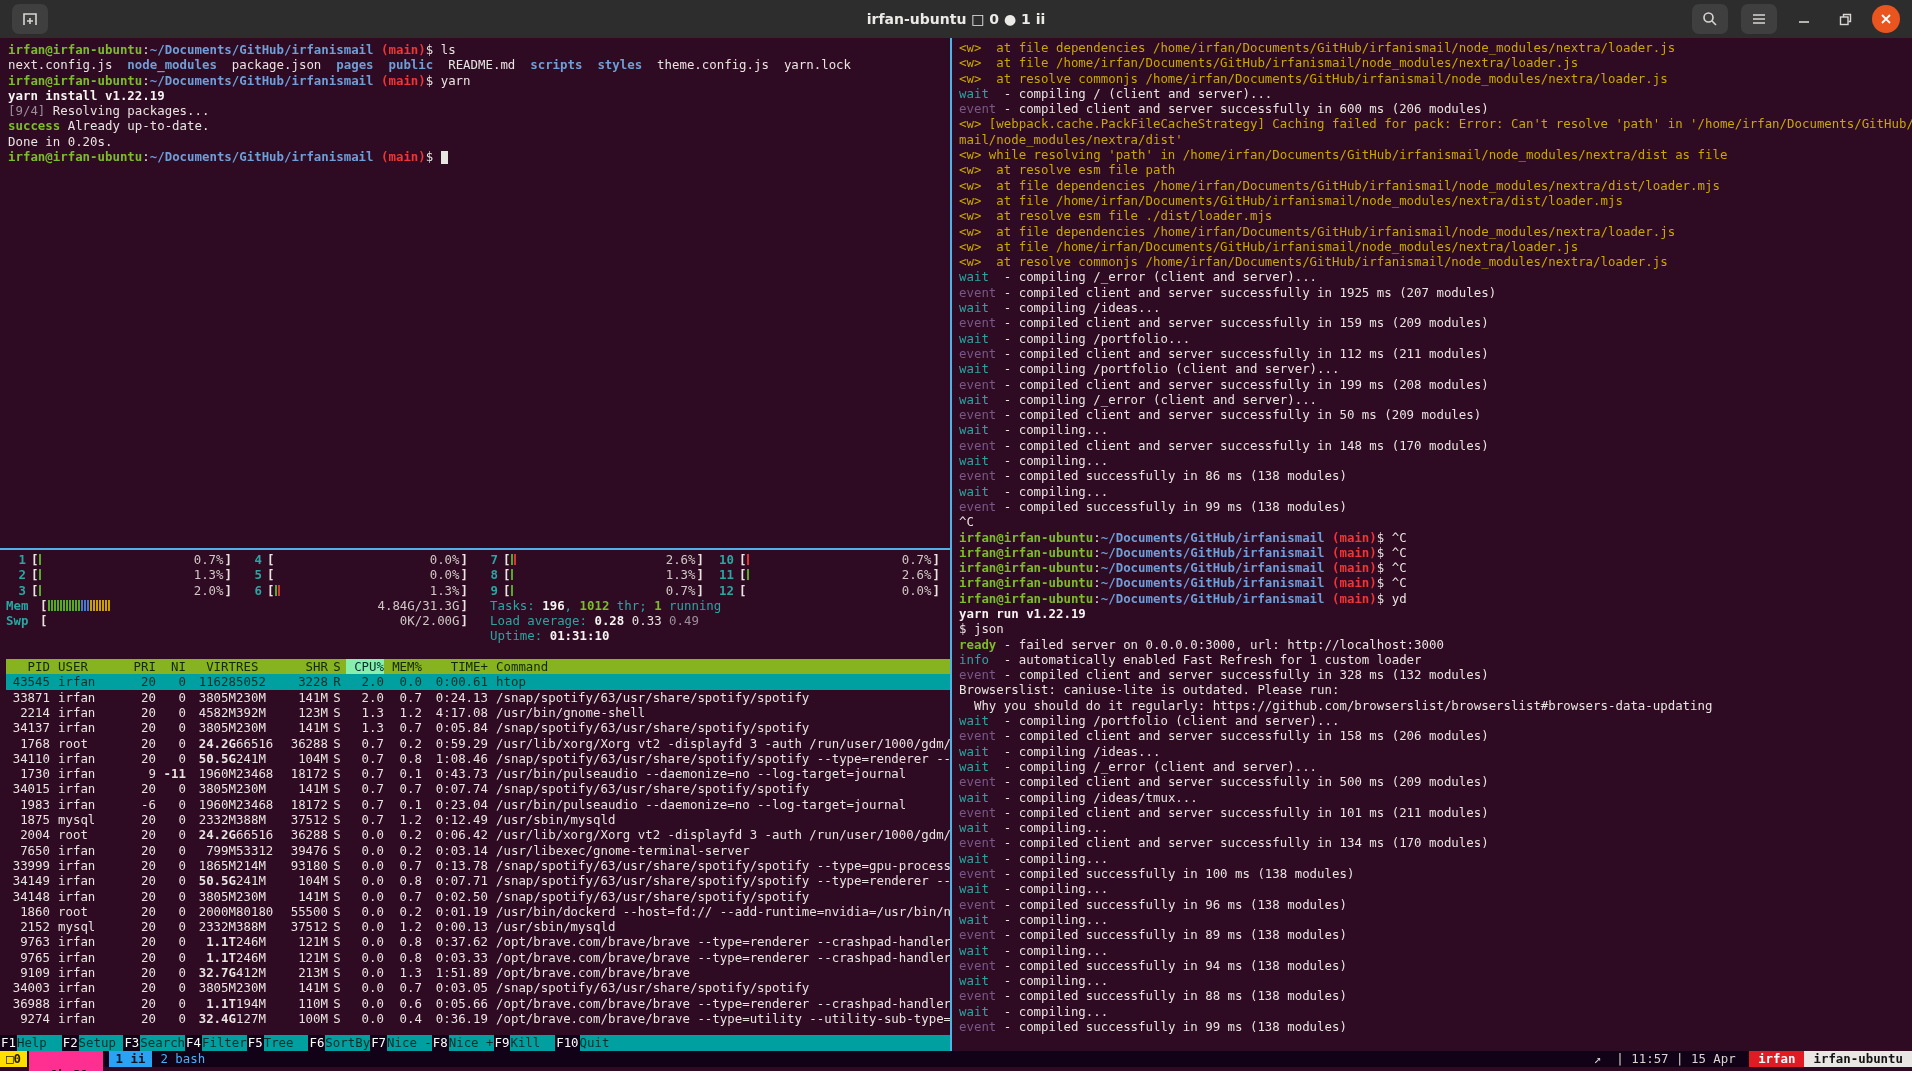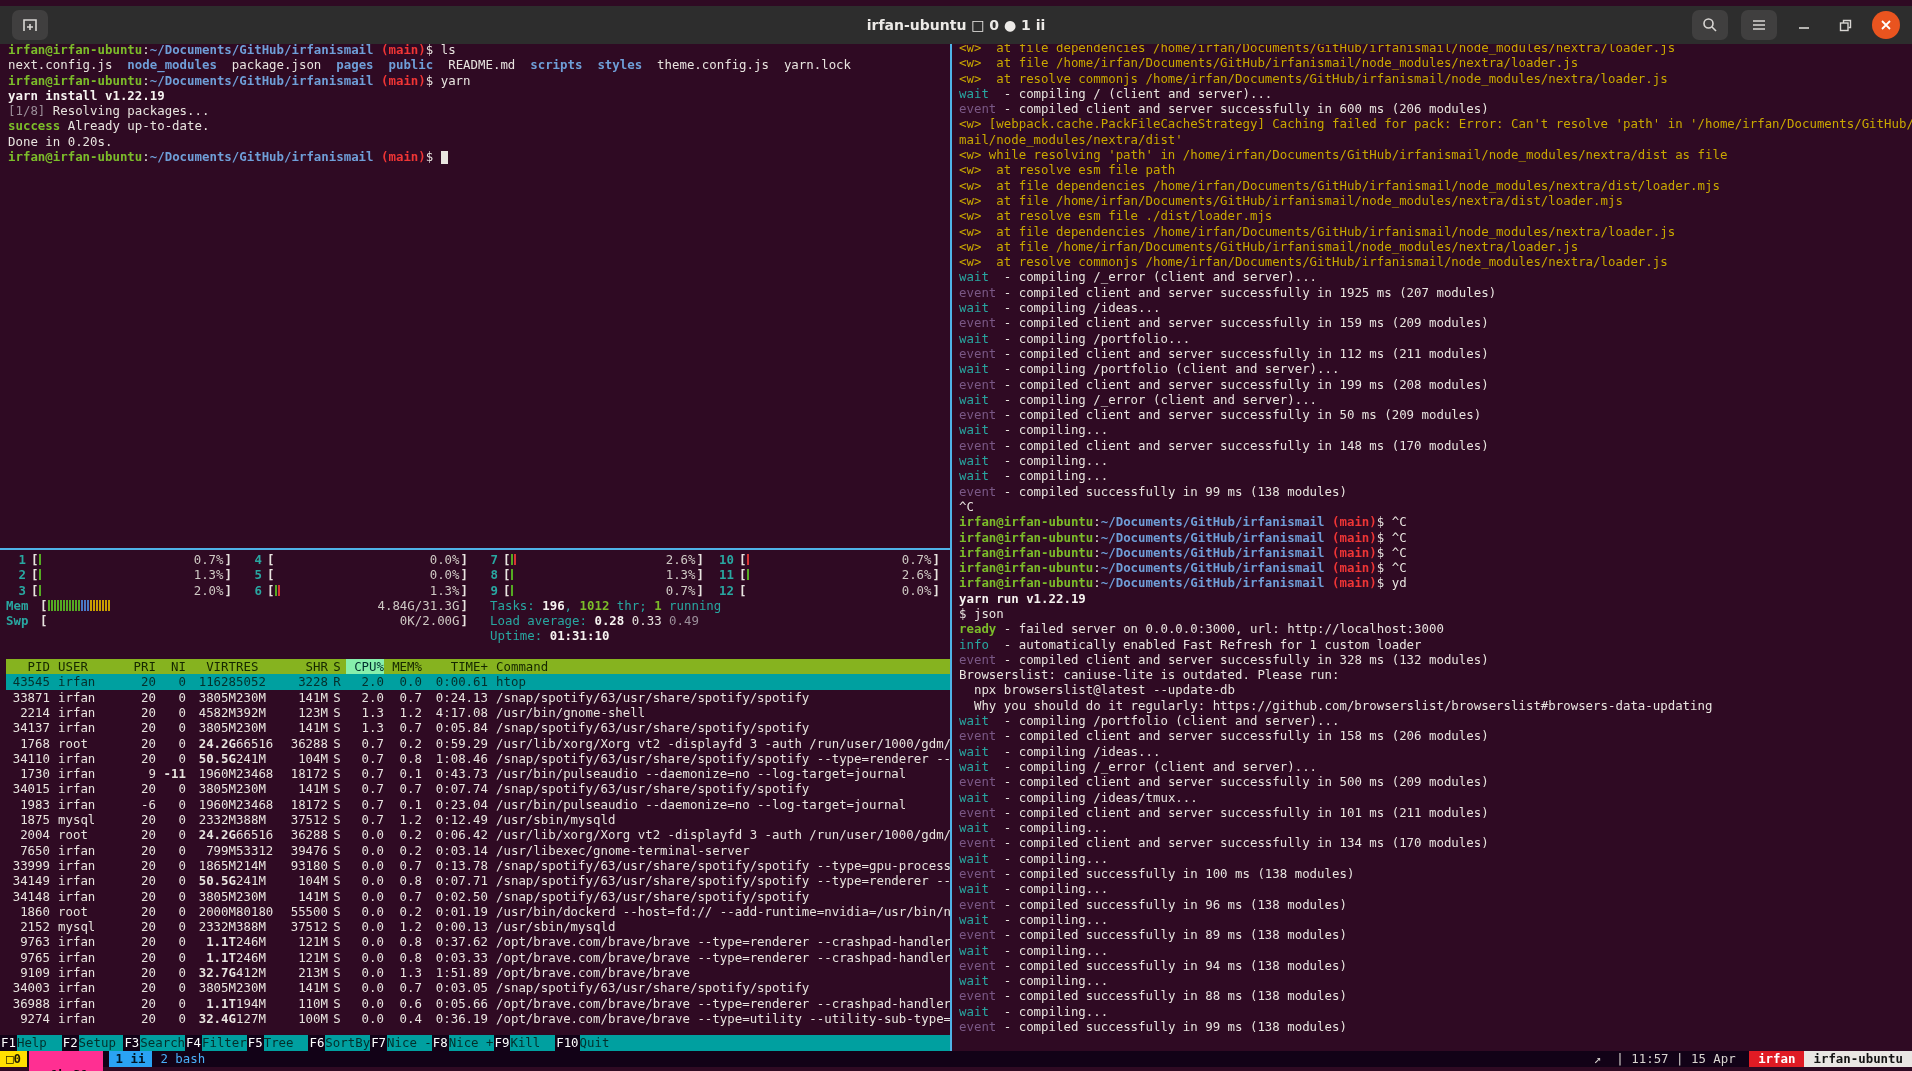--- a/index.html
+++ b/index.html
@@ -1,20 +1,20 @@
 <!DOCTYPE html>
 <html><head>
 <meta charset="utf-8">
 <style>
   *{box-sizing:border-box;margin:0;padding:0}
   html,body{width:1912px;height:1071px;overflow:hidden}
   body{background:#2f0a23;font-family:"DejaVu Sans Mono","Liberation Mono",monospace;position:relative}
 
   
-  .titlebar{position:absolute;top:6px;left:0;width:1912px;height:38px;background:#2d2d2d;
+  .titlebar{position:absolute;top:0;left:0;width:1912px;height:38px;background:#2d2d2d;
     display:flex;align-items:center;padding:0 12px;z-index:5}
   .tb-title{position:absolute;left:0;right:0;text-align:center;color:#eceae7;font-weight:bold;
     font-size:14px;font-family:"DejaVu Sans","Liberation Sans",sans-serif;pointer-events:none}
   .tb-btn{width:36px;height:30px;background:#403f3f;border:none;border-radius:7px;
     display:flex;align-items:center;justify-content:center;cursor:pointer}
   .tb-right{margin-left:auto;display:flex;align-items:center;gap:13px;z-index:6}
   .winctl{width:28px;height:28px;border:none;background:transparent;border-radius:50%;
     display:flex;align-items:center;justify-content:center;color:#d9d7d4;cursor:pointer}
   .winctl.close{background:#e9541f;color:#fff}
 
@@ -137,21 +137,21 @@
       </svg>
     </button>
   </div>
 </div>
 
 <div class="pane pane-shell">
     <div class="line"><span class="c-g">irfan@irfan-ubuntu</span><span class="c-w">:</span><span class="c-b">~/Documents/GitHub/irfanismail</span><span class="c-w"> </span><span class="c-r">(main)</span><span class="c-w">$ ls</span></div>
     <div class="line"><span class="c-w">next.config.js  </span><span class="c-b">node_modules</span><span class="c-w">  package.json  </span><span class="c-b">pages</span><span class="c-w">  </span><span class="c-b">public</span><span class="c-w">  README.md  </span><span class="c-b">scripts</span><span class="c-w">  </span><span class="c-b">styles</span><span class="c-w">  theme.config.js  yarn.lock</span></div>
     <div class="line"><span class="c-g">irfan@irfan-ubuntu</span><span class="c-w">:</span><span class="c-b">~/Documents/GitHub/irfanismail</span><span class="c-w"> </span><span class="c-r">(main)</span><span class="c-w">$ yarn</span></div>
     <div class="line"><span class="c-wb">yarn install v1.22.19</span></div>
-    <div class="line"><span class="c-d">[1/8]</span><span class="c-w"> Resolving packages...</span></div>
+    <div class="line"><span class="c-d">[9/4]</span><span class="c-w"> Resolving packages...</span></div>
     <div class="line"><span class="c-g">success</span><span class="c-w"> Already up-to-date.</span></div>
     <div class="line"><span class="c-w">Done in 0.20s.</span></div>
     <div class="line"><span class="c-g">irfan@irfan-ubuntu</span><span class="c-w">:</span><span class="c-b">~/Documents/GitHub/irfanismail</span><span class="c-w"> </span><span class="c-r">(main)</span><span class="c-w">$ </span><span class="c-cur"> </span></div>
   </div>
 
 <div class="hdivider"></div>
 <div class="vdivider"></div>
 
 <div class="pane pane-htop">
   <div class="cpu-grid">
@@ -232,35 +232,35 @@
     <div class="line"><span class="c-p">event</span><span class="c-w"> - compiled client and server successfully in 159 ms (209 modules)</span></div>
     <div class="line"><span class="c-t">wait</span><span class="c-w">  - compiling /portfolio...</span></div>
     <div class="line"><span class="c-p">event</span><span class="c-w"> - compiled client and server successfully in 112 ms (211 modules)</span></div>
     <div class="line"><span class="c-t">wait</span><span class="c-w">  - compiling /portfolio (client and server)...</span></div>
     <div class="line"><span class="c-p">event</span><span class="c-w"> - compiled client and server successfully in 199 ms (208 modules)</span></div>
     <div class="line"><span class="c-t">wait</span><span class="c-w">  - compiling /_error (client and server)...</span></div>
     <div class="line"><span class="c-p">event</span><span class="c-w"> - compiled client and server successfully in 50 ms (209 modules)</span></div>
     <div class="line"><span class="c-t">wait</span><span class="c-w">  - compiling...</span></div>
     <div class="line"><span class="c-p">event</span><span class="c-w"> - compiled client and server successfully in 148 ms (170 modules)</span></div>
     <div class="line"><span class="c-t">wait</span><span class="c-w">  - compiling...</span></div>
+    <div class="line"><span class="c-p">event</span><span class="c-w"> - compiled successfully in 86 ms (138 modules)</span></div>
     <div class="line"><span class="c-t">wait</span><span class="c-w">  - compiling...</span></div>
     <div class="line"><span class="c-p">event</span><span class="c-w"> - compiled successfully in 99 ms (138 modules)</span></div>
     <div class="line"><span class="c-w">^C</span></div>
     <div class="line"><span class="c-g">irfan@irfan-ubuntu</span><span class="c-w">:</span><span class="c-b">~/Documents/GitHub/irfanismail</span><span class="c-w"> </span><span class="c-r">(main)</span><span class="c-w">$ ^C</span></div>
     <div class="line"><span class="c-g">irfan@irfan-ubuntu</span><span class="c-w">:</span><span class="c-b">~/Documents/GitHub/irfanismail</span><span class="c-w"> </span><span class="c-r">(main)</span><span class="c-w">$ ^C</span></div>
     <div class="line"><span class="c-g">irfan@irfan-ubuntu</span><span class="c-w">:</span><span class="c-b">~/Documents/GitHub/irfanismail</span><span class="c-w"> </span><span class="c-r">(main)</span><span class="c-w">$ ^C</span></div>
     <div class="line"><span class="c-g">irfan@irfan-ubuntu</span><span class="c-w">:</span><span class="c-b">~/Documents/GitHub/irfanismail</span><span class="c-w"> </span><span class="c-r">(main)</span><span class="c-w">$ ^C</span></div>
     <div class="line"><span class="c-g">irfan@irfan-ubuntu</span><span class="c-w">:</span><span class="c-b">~/Documents/GitHub/irfanismail</span><span class="c-w"> </span><span class="c-r">(main)</span><span class="c-w">$ yd</span></div>
     <div class="line"><span class="c-wb">yarn run v1.22.19</span></div>
     <div class="line"><span class="c-w">$ json</span></div>
     <div class="line"><span class="c-g">ready</span><span class="c-w"> - failed server on 0.0.0.0:3000, url: http://localhost:3000</span></div>
     <div class="line"><span class="c-t">info</span><span class="c-w">  - automatically enabled Fast Refresh for 1 custom loader</span></div>
     <div class="line"><span class="c-p">event</span><span class="c-w"> - compiled client and server successfully in 328 ms (132 modules)</span></div>
     <div class="line"><span class="c-w">Browserslist: caniuse-lite is outdated. Please run:</span></div>
-    <div class="line"><span class="c-w">  npx browserslist@latest --update-db</span></div>
     <div class="line"><span class="c-w">  Why you should do it regularly: https://github.com/browserslist/browserslist#browsers-data-updating</span></div>
     <div class="line"><span class="c-t">wait</span><span class="c-w">  - compiling /portfolio (client and server)...</span></div>
     <div class="line"><span class="c-p">event</span><span class="c-w"> - compiled client and server successfully in 158 ms (206 modules)</span></div>
     <div class="line"><span class="c-t">wait</span><span class="c-w">  - compiling /ideas...</span></div>
     <div class="line"><span class="c-t">wait</span><span class="c-w">  - compiling /_error (client and server)...</span></div>
     <div class="line"><span class="c-p">event</span><span class="c-w"> - compiled client and server successfully in 500 ms (209 modules)</span></div>
     <div class="line"><span class="c-t">wait</span><span class="c-w">  - compiling /ideas/tmux...</span></div>
     <div class="line"><span class="c-p">event</span><span class="c-w"> - compiled client and server successfully in 101 ms (211 modules)</span></div>
     <div class="line"><span class="c-t">wait</span><span class="c-w">  - compiling...</span></div>
     <div class="line"><span class="c-p">event</span><span class="c-w"> - compiled client and server successfully in 134 ms (170 modules)</span></div>

